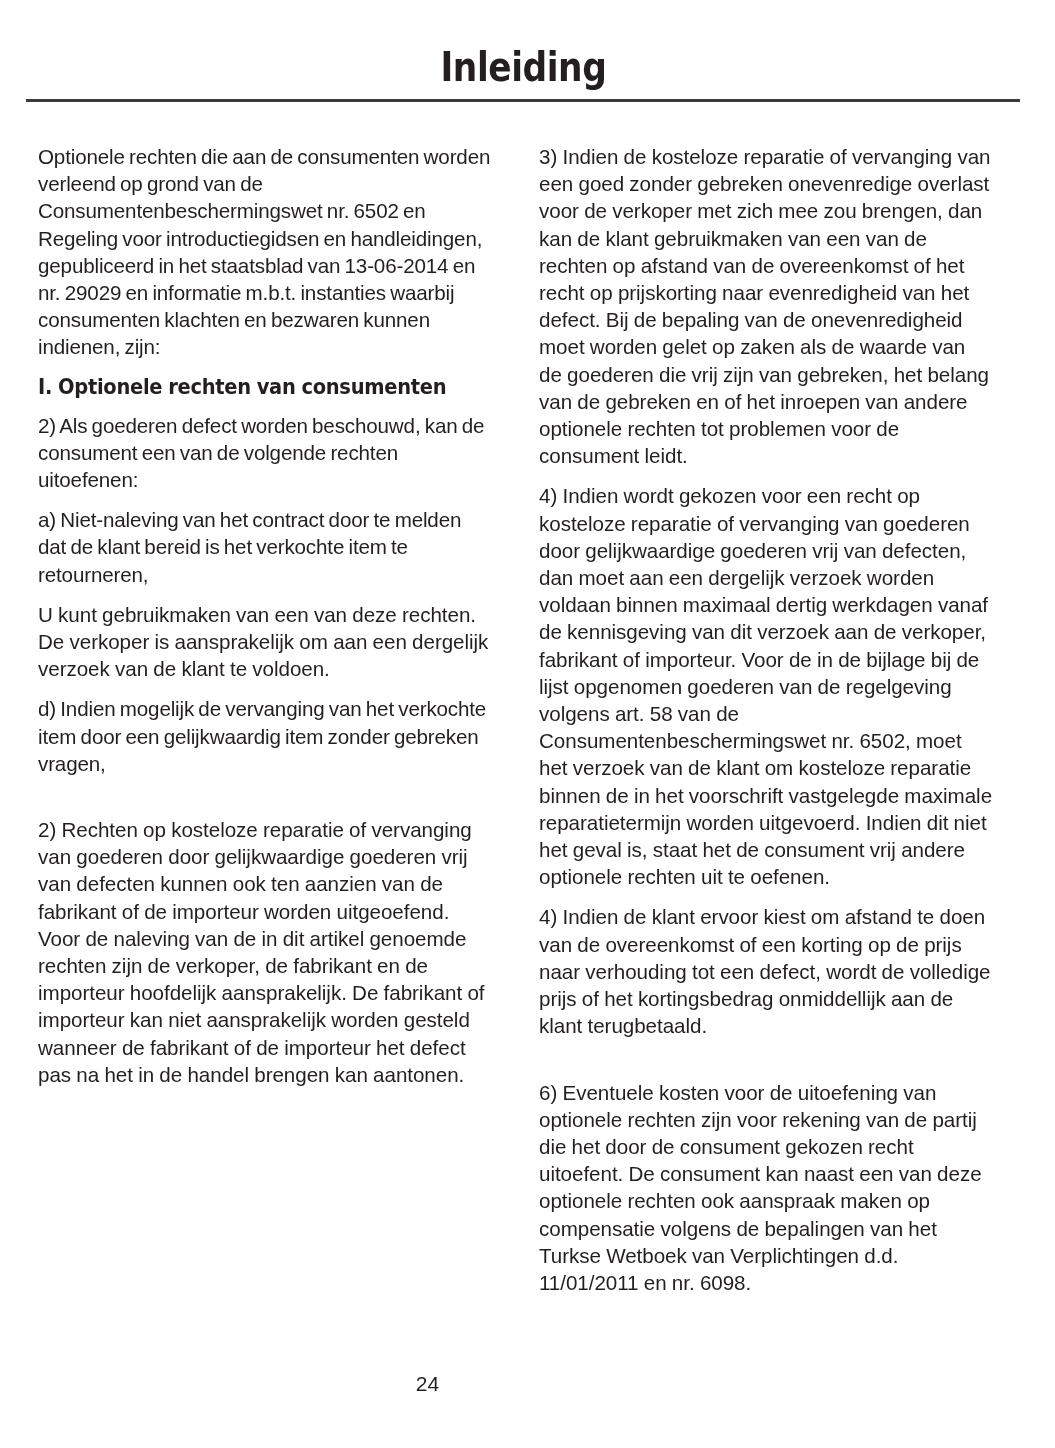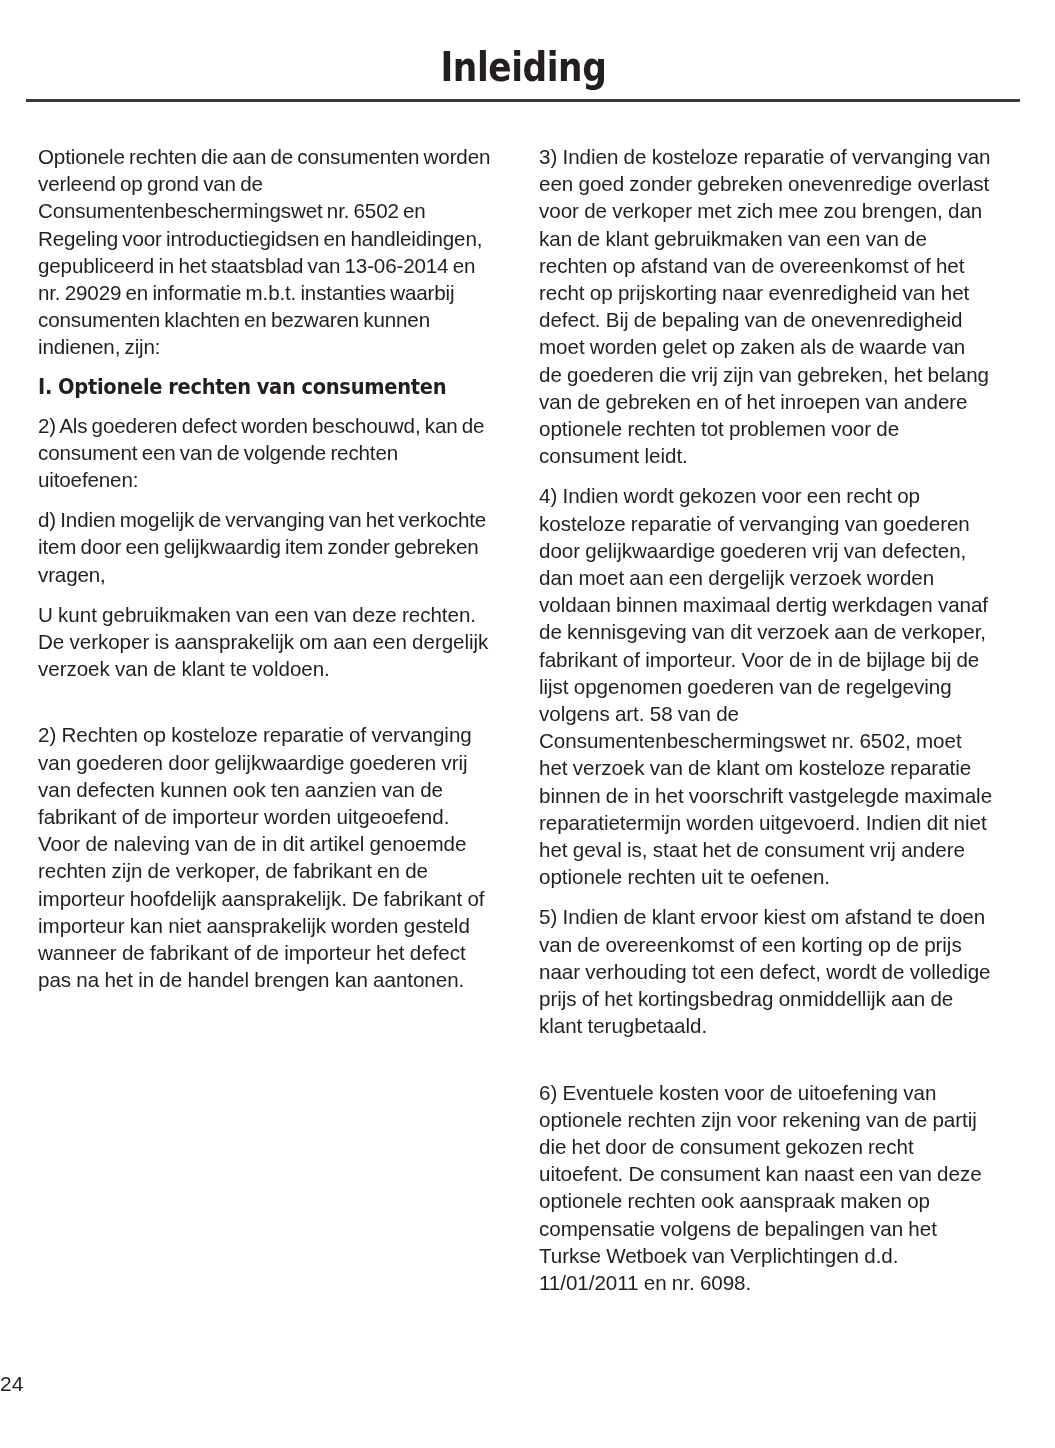--- a/index.html
+++ b/index.html
@@ -95,21 +95,21 @@
   p.tight {
     word-spacing: -1.3px;
     letter-spacing: -0.15px;
   }
   
   .page-footer {
     position: absolute;
     top: 1371px;
     left: 0;
     width: 855px;
-    text-align: left;
+    text-align: center;
   }
   .page-footer .folio {
     font-size: 21px;
     line-height: 26px;
     color: #231f20;
   }
 </style>
 </head>
 <body>
 
@@ -119,29 +119,30 @@
     <span class="title">Inleiding</span>
   </div>
 
   <div class="header-rule"></div>
 
   <div class="columns">
     <div class="column">
       <p class="body-par tight">Optionele rechten die aan de consumenten worden verleend op grond van de Consumentenbeschermingswet nr. 6502 en Regeling voor introductiegidsen en handleidingen, gepubliceerd in het staatsblad van 13-06-2014 en nr. 29029 en informatie m.b.t. instanties waarbij consumenten klachten en bezwaren kunnen indienen, zijn:</p>
       <h2 class="section-heading">I. Optionele rechten van consumenten</h2>
       <p class="body-par tight">2) Als goederen defect worden beschouwd, kan de consument een van de volgende rechten uitoefenen:</p>
+      <p class="body-par tight">a) Niet-naleving van het contract door te melden dat de klant bereid is het verkochte item te retourneren,</p>
+      <p class="body-par">U kunt gebruikmaken van een van deze rechten. De verkoper is aansprakelijk om aan een dergelijk verzoek van de klant te voldoen.</p>
       <p class="body-par tight">d) Indien mogelijk de vervanging van het verkochte item door een gelijkwaardig item zonder gebreken vragen,</p>
-      <p class="body-par">U kunt gebruikmaken van een van deze rechten. De verkoper is aansprakelijk om aan een dergelijk verzoek van de klant te voldoen.</p>
       <p class="body-par">2) Rechten op kosteloze reparatie of vervanging van goederen door gelijkwaardige goederen vrij van defecten kunnen ook ten aanzien van de fabrikant of de importeur worden uitgeoefend. Voor de naleving van de in dit artikel genoemde rechten zijn de verkoper, de fabrikant en de importeur hoofdelijk aansprakelijk. De fabrikant of importeur kan niet aansprakelijk worden gesteld wanneer de fabrikant of de importeur het defect pas na het in de handel brengen kan aantonen.</p>
     </div>
 
     <div class="column">
       <p class="body-par">3) Indien de kosteloze reparatie of vervanging van een goed zonder gebreken onevenredige overlast voor de verkoper met zich mee zou brengen, dan kan de klant gebruikmaken van een van de rechten op afstand van de overeenkomst of het recht op prijskorting naar evenredigheid van het defect. Bij de bepaling van de onevenredigheid moet worden gelet op zaken als de waarde van de goederen die vrij zijn van gebreken, het belang van de gebreken en of het inroepen van andere optionele rechten tot problemen voor de consument leidt.</p>
       <p class="body-par">4) Indien wordt gekozen voor een recht op kosteloze reparatie of vervanging van goederen door gelijkwaardige goederen vrij van defecten, dan moet aan een dergelijk verzoek worden voldaan binnen maximaal dertig werkdagen vanaf de kennisgeving van dit verzoek aan de verkoper, fabrikant of importeur. Voor de in de bijlage bij de lijst opgenomen goederen van de regelgeving volgens art. 58 van de Consumentenbeschermingswet nr. 6502, moet het verzoek van de klant om kosteloze reparatie binnen de in het voorschrift vastgelegde maximale reparatietermijn worden uitgevoerd. Indien dit niet het geval is, staat het de consument vrij andere optionele rechten uit te oefenen.</p>
-      <p class="body-par">5) Indien de klant ervoor kiest om afstand te doen van de overeenkomst of een korting op de prijs naar verhouding tot een defect, wordt de volledige prijs of het kortingsbedrag onmiddellijk aan de klant terugbetaald.</p>
+      <p class="body-par">4) Indien de klant ervoor kiest om afstand te doen van de overeenkomst of een korting op de prijs naar verhouding tot een defect, wordt de volledige prijs of het kortingsbedrag onmiddellijk aan de klant terugbetaald.</p>
       <p class="body-par">6) Eventuele kosten voor de uitoefening van optionele rechten zijn voor rekening van de partij die het door de consument gekozen recht uitoefent. De consument kan naast een van deze optionele rechten ook aanspraak maken op compensatie volgens de bepalingen van het Turkse Wetboek van Verplichtingen d.d. 11/01/2011 en nr. 6098.</p>
     </div>
   </div>
 
   <div class="page-footer">
     <span class="folio">24</span>
   </div>
 
 </div>
 

